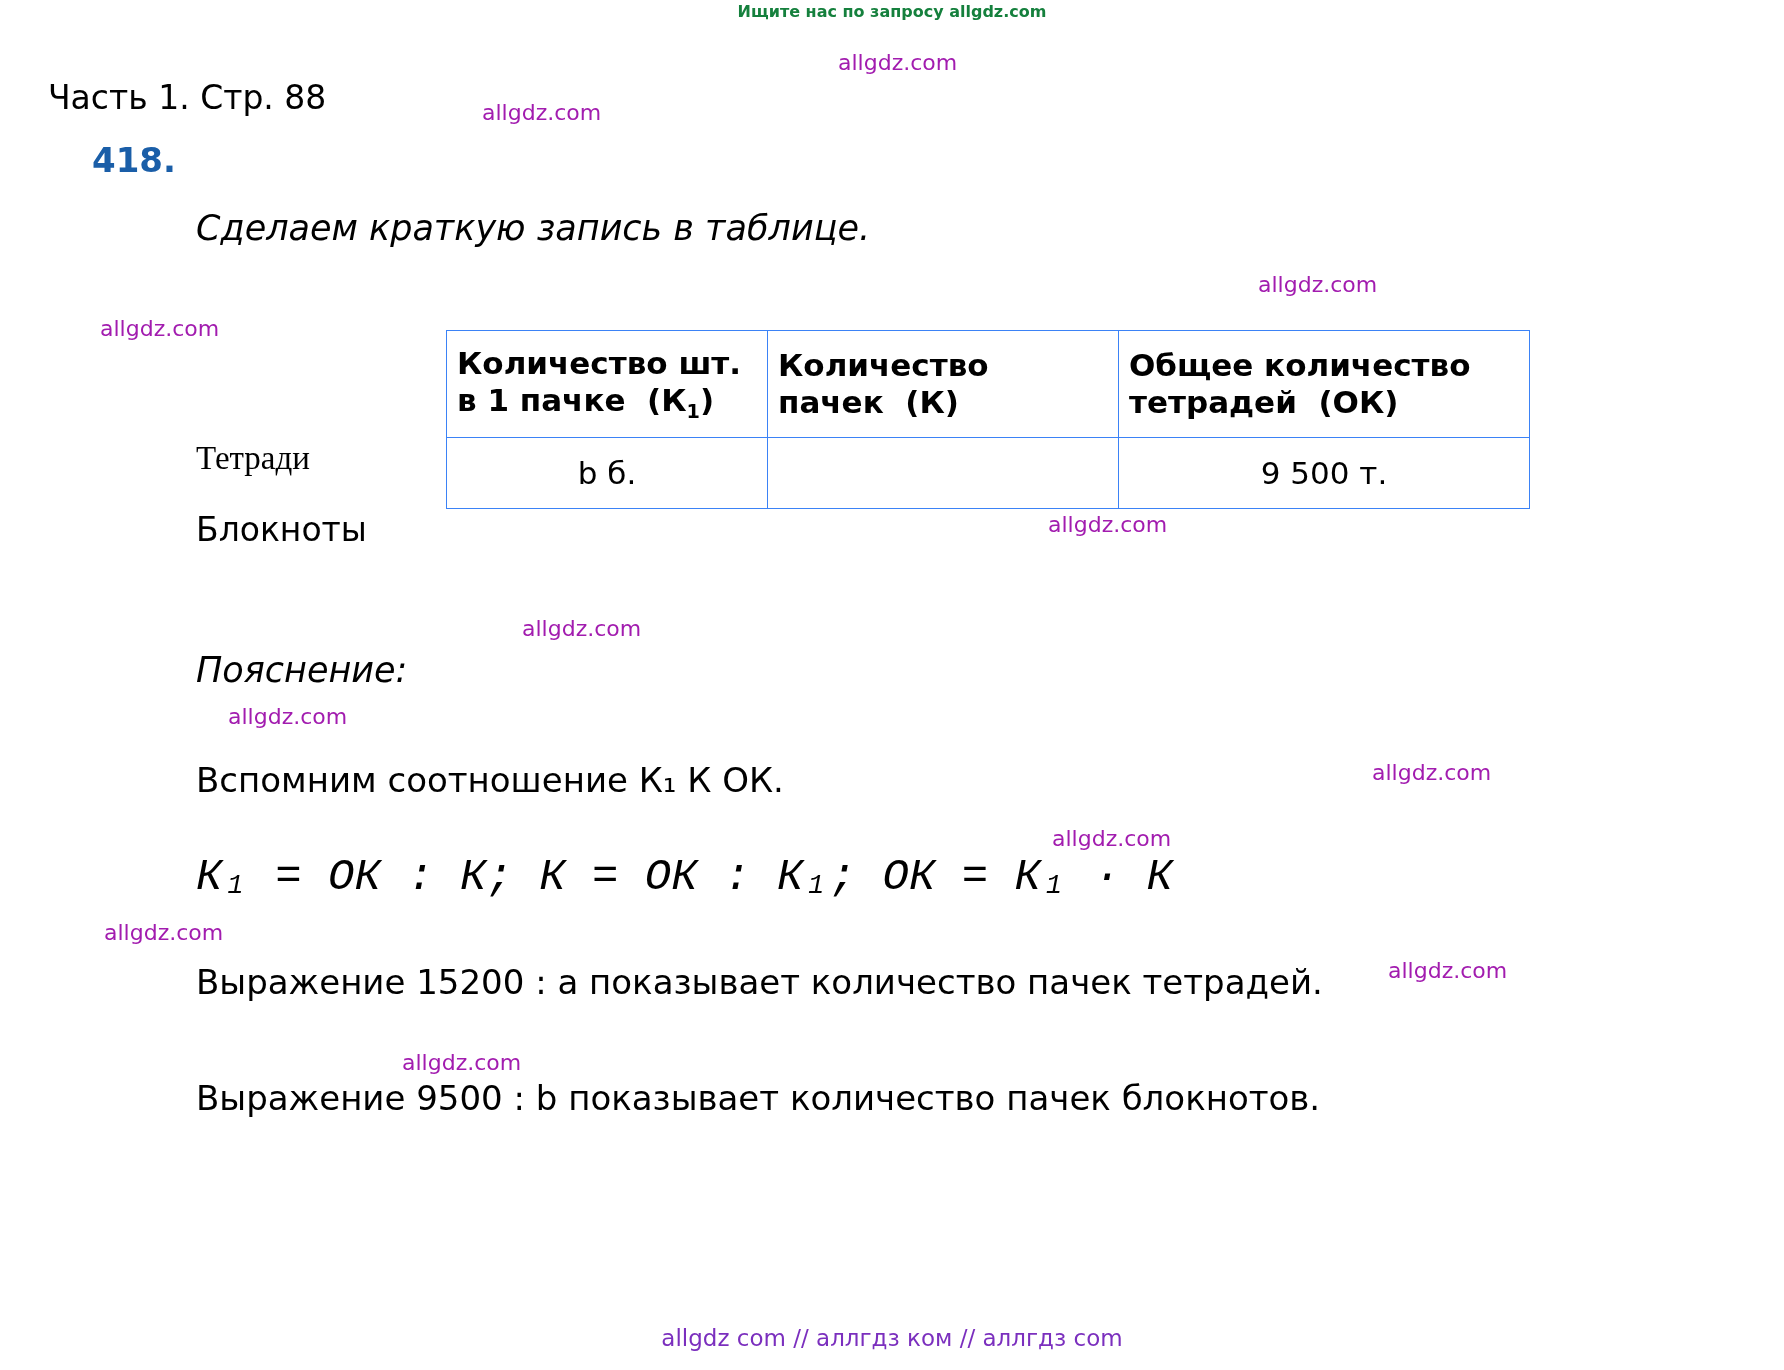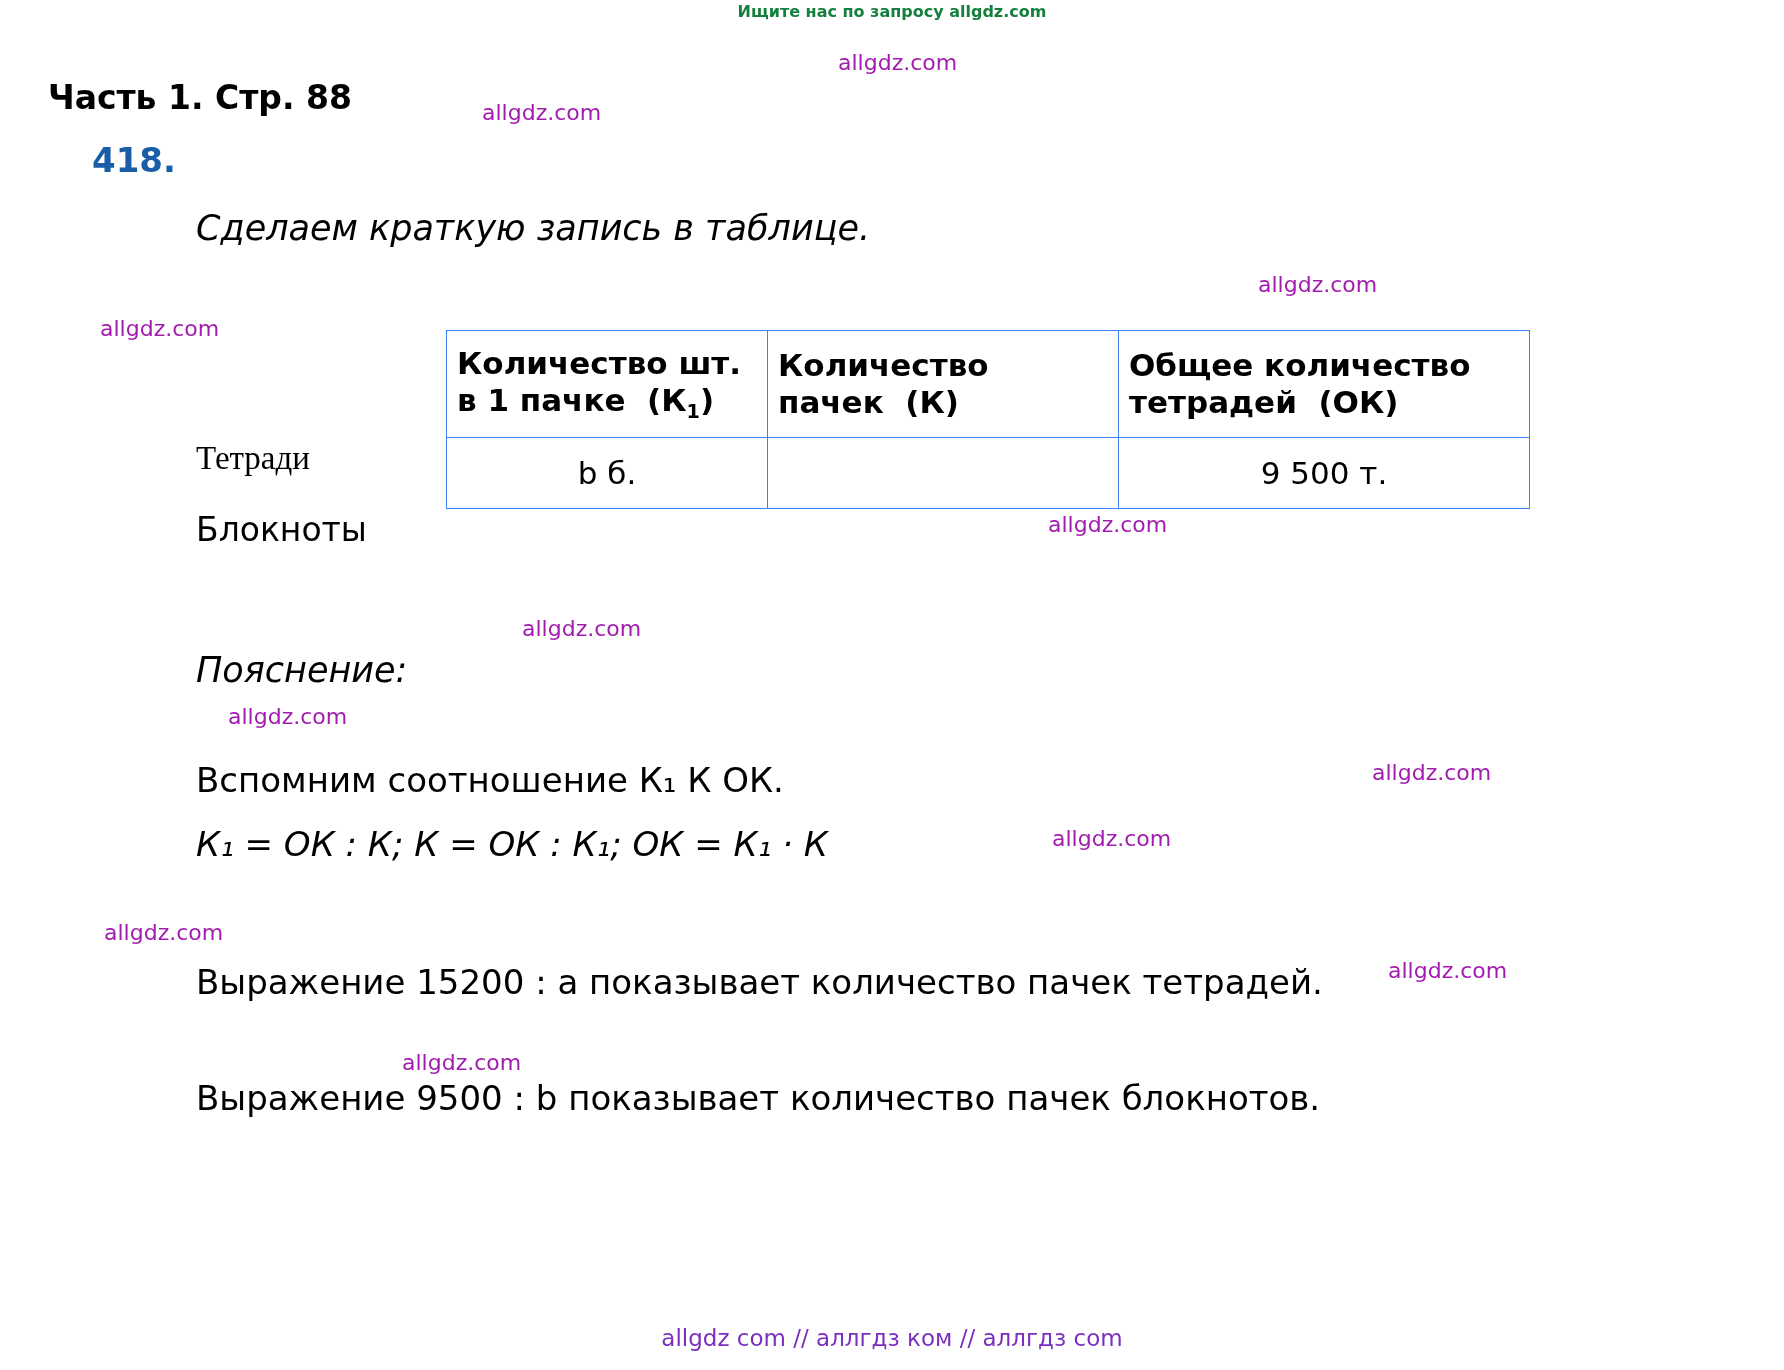--- a/index.html
+++ b/index.html
@@ -32,21 +32,21 @@
     color: #a21caf;
     font-size: 22px;
     font-family: "DejaVu Sans", sans-serif;
     white-space: nowrap;
   }
 
   .page-title {
     top: 78px;
     left: 48px;
     font-size: 33px;
-    font-weight: bold;
+    font-weight: normal;
     white-space: nowrap;
   }
 
   .task-number {
     top: 140px;
     left: 92px;
     font-size: 34px;
     font-weight: bold;
     color: #1a5ea8;
   }
@@ -58,24 +58,25 @@
   }
   .intro-line { top: 208px; left: 196px; }
   .expl-line  { top: 650px; left: 196px; font-size: 35px; }
 
   .plain-line {
     font-size: 34px;
     white-space: nowrap;
   }
   .recall-line { top: 760px; left: 196px; }
   .formula-line {
-    top: 824px; left: 196px;
-    font-size: 34px;
+    top: 852px; left: 196px;
+    font-size: 44px;
     font-style: italic;
     white-space: nowrap;
+    font-family: Liberation Mono, monospace;
   }
   .sent-1 { top: 962px; left: 196px; }
   .sent-2 { top: 1078px; left: 196px; }
 
   
   .table-wrap {
     top: 330px;
     left: 446px;
   }
   table.short-note {

